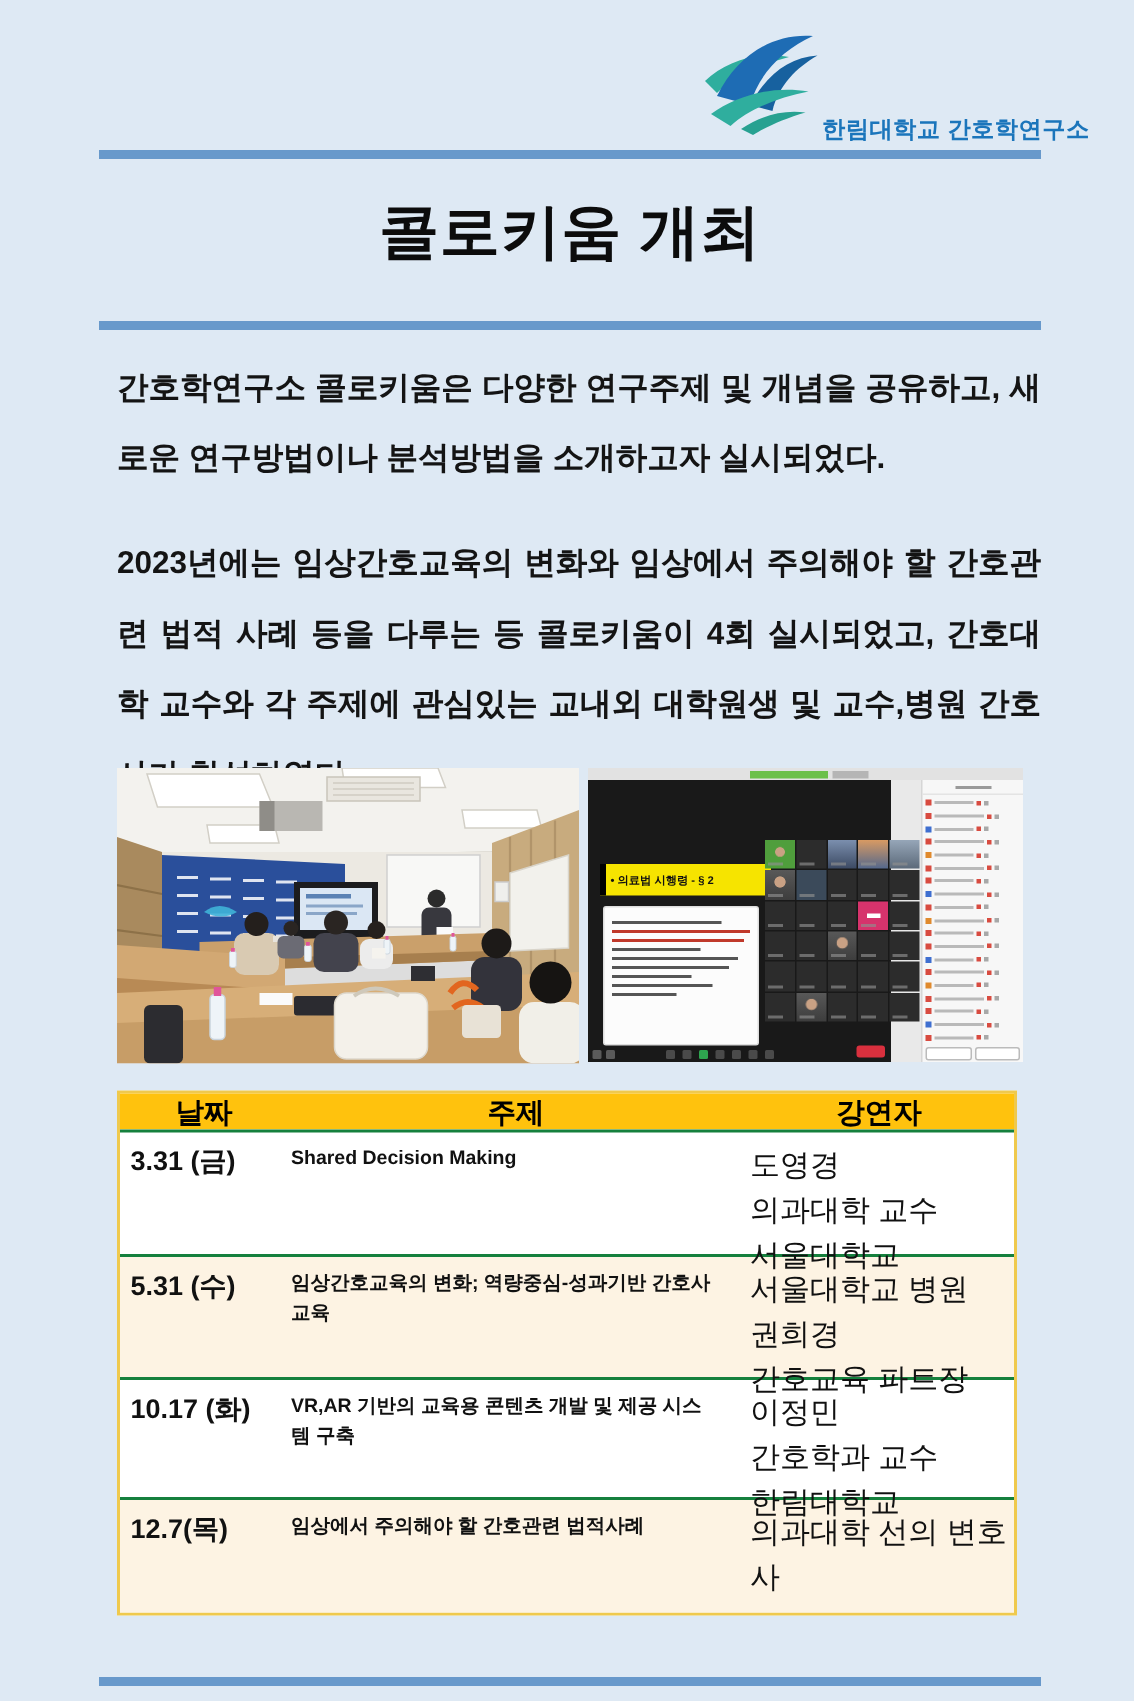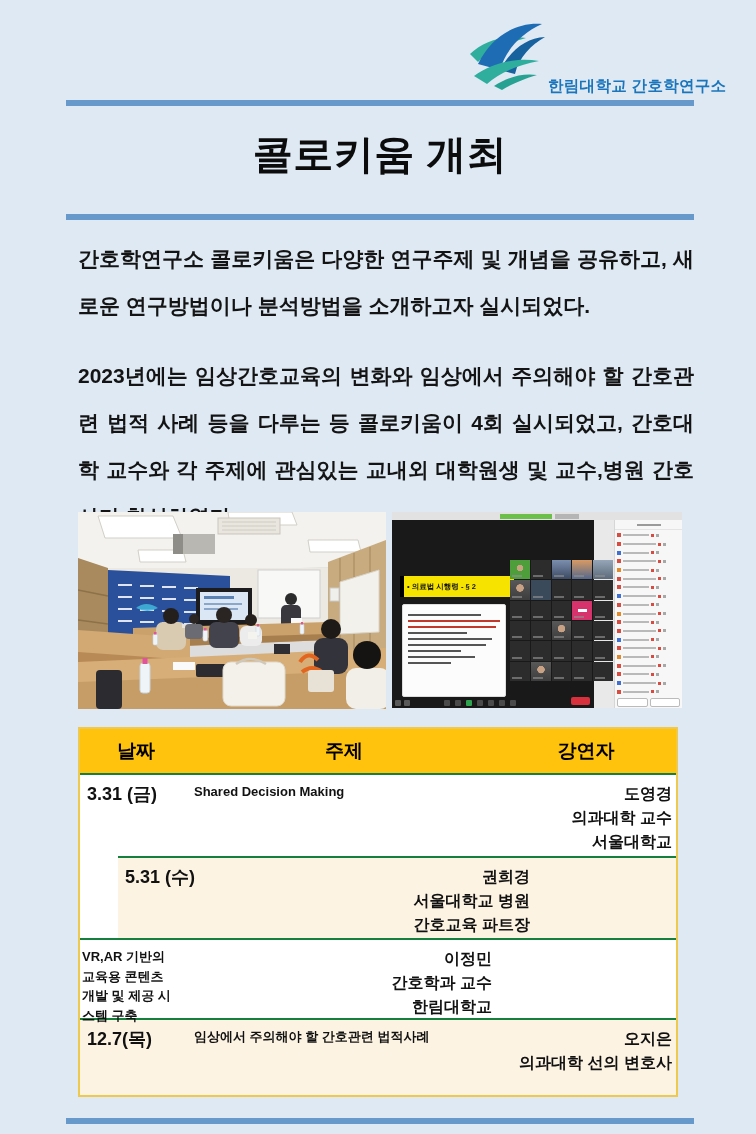--- a/index.html
+++ b/index.html
@@ -75,28 +75,28 @@
   .p-name{height:2px;background:#b9b9b9;flex:1;}
   .p-ic1{width:3px;height:3px;flex:0 0 3px;background:#d84b40;}
   .p-ic2{width:3px;height:3px;flex:0 0 3px;background:#a8a8a8;}
   .panel-footer{position:absolute;bottom:1px;left:2px;right:2px;height:9px;display:flex;gap:2px;}
   .panel-footer i{flex:1;background:#fff;border:1px solid #bbb;border-radius:2px;}
 
   
   .sched{position:absolute;left:78px;top:727px;width:600px;box-sizing:border-box;
          border:2px solid #efc94d;background:#fff;}
   .sched-header{display:grid;grid-template-columns:112px 304px 180px;background:#ffc20d;
-         height:44px;align-items:center;text-align:center;font-size:19px;font-weight:bold;color:#000;}
+         height:24px;align-items:center;text-align:center;font-size:19px;font-weight:bold;color:#000;}
   .sched-row{display:grid;grid-template-columns:112px 304px 180px;border-top:2px solid #15803d;}
   .sched-row:nth-child(odd){background:#fdf3e3;}
   .sched-row:nth-child(even){background:#ffffff;}
-  .r1{height:81px;} .r2{height:80px;margin-left:38px;} .r3{height:78px;} .r4{height:75px;}
+  .r1{height:81px;} .r2{height:80px;} .r3{height:78px;} .r4{height:75px;}
   .cell-date{padding:7px 2px 0 7px;font-size:18px;font-weight:600;}
   .cell-topic{padding:7px 16px 0 2px;font-size:13px;font-weight:600;line-height:1.5;}
-  .cell-speaker{padding:7px 4px 0;text-align:right;font-size:16px;font-weight:700;line-height:1.5;}
+  .cell-speaker{padding:7px 4px 0;text-align:left;font-size:20px;font-weight:400;line-height:1.5;}
 </style>
 </head>
 <body>
 
 <div class="page">
 
   <div class="logo">
     <svg class="logo-mark" viewBox="0 0 88 72">
       <path d="M6 36 C20 23, 40 16, 62 20 C43 25, 25 33, 14 44 Z" fill="#2fae9e"></path>
       <path d="M14 46 C28 18, 52 4, 78 6 C58 15, 42 31, 36 52 Z" fill="#1e6cb4"></path>
@@ -433,41 +433,42 @@
       <div class="cell-topic">Shared Decision Making</div>
       <div class="cell-speaker">
         <div>도영경</div>
         <div>의과대학 교수</div>
         <div>서울대학교</div>
       </div>
     </div>
 
     <div class="sched-row r2">
       <div class="cell-date">5.31 (수)</div>
+      <div class="cell-topic">임상간호교육의 변화; 역량중심-성과기반 간호사 교육</div>
       <div class="cell-speaker">
+        <div>서울대학교 병원</div>
         <div>권희경</div>
-        <div>서울대학교 병원</div>
         <div>간호교육 파트장</div>
       </div>
     </div>
 
     <div class="sched-row r3">
+      <div class="cell-date">10.17 (화)</div>
       <div class="cell-topic">VR,AR 기반의 교육용 콘텐츠 개발 및 제공 시스템 구축</div>
       <div class="cell-speaker">
         <div>이정민</div>
         <div>간호학과 교수</div>
         <div>한림대학교</div>
       </div>
     </div>
 
     <div class="sched-row r4">
       <div class="cell-date">12.7(목)</div>
       <div class="cell-topic">임상에서 주의해야 할 간호관련 법적사례</div>
       <div class="cell-speaker">
-        <div>오지은</div>
         <div>의과대학 선의  변호사</div>
         <div></div>
       </div>
     </div>
   </div>
 
   <div class="hr bottom"></div>
 
 </div>
 

